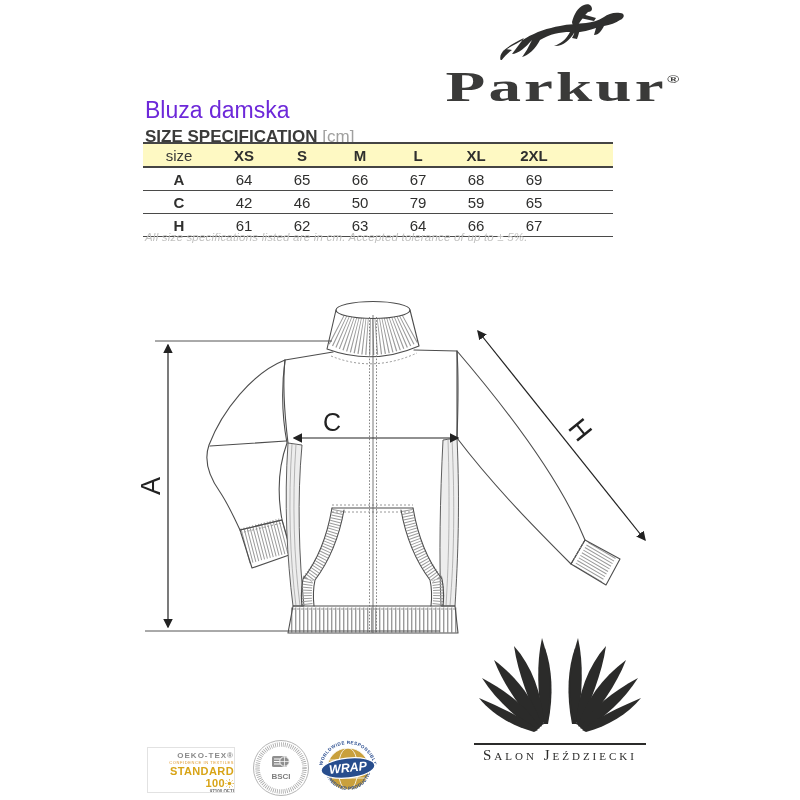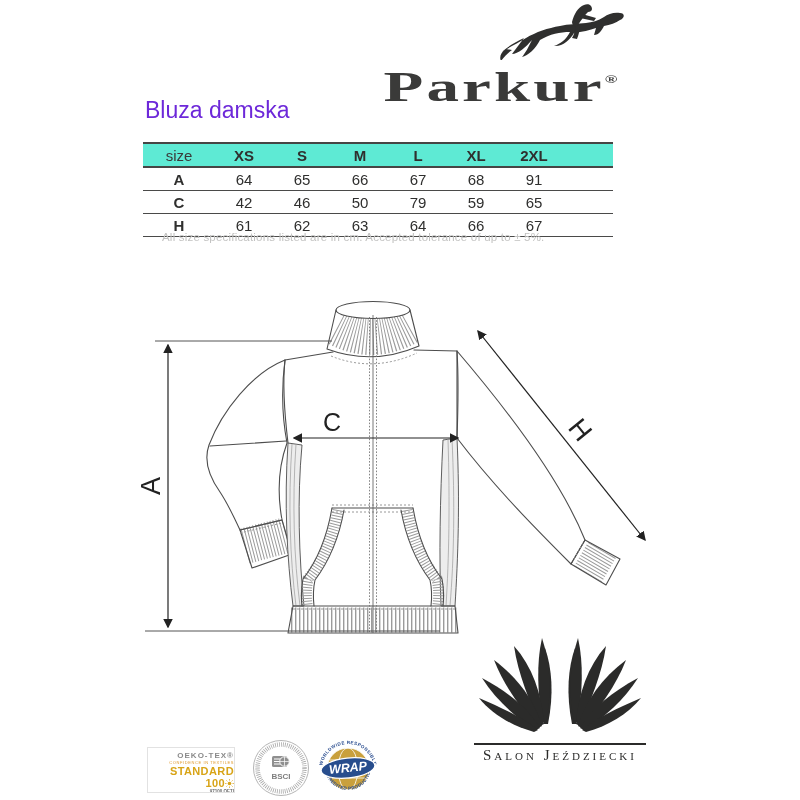--- a/index.html
+++ b/index.html
@@ -1,44 +1,44 @@
 <!DOCTYPE html>
 <html><head>
 <meta charset="utf-8">
 <style>
   html,body{margin:0;padding:0;background:#fff;}
   #page{position:relative;width:800px;height:800px;background:#fff;overflow:hidden;
         font-family:"Liberation Sans",sans-serif;color:#2f2f2e;}
 
   
-  .parkur{position:absolute;left:425px;top:2px;width:275px;}
+  .parkur{position:absolute;left:425px;top:2px;width:275px;text-align:center;}
   .parkur-horse{display:block;margin:0 auto;}
   .parkur-word{display:inline-block;font-family:"Liberation Serif",serif;font-weight:700;
                font-size:42px;line-height:38px;letter-spacing:2px;color:#3a3a39;
                transform:scaleX(1.55);transform-origin:50% 50%;white-space:nowrap;}
   .parkur-reg{font-size:11px;vertical-align:18px;letter-spacing:0;}
   .parkur-sub{margin-top:1px;font-size:13.5px;font-weight:500;color:#3a3a39;
               letter-spacing:14px;margin-right:-14px;white-space:nowrap;}
 
   
   .titleblock{position:absolute;left:145px;top:94px;}
   .title{font-size:23px;line-height:32px;color:#6d28d9;font-weight:400;}
   .specline{font-size:17px;font-weight:700;color:#3b3b3a;margin-top:1px;}
   .specunit{color:#a0a09f;font-weight:500;}
 
   
   table.sizes{position:absolute;left:143px;top:142px;width:470px;border-collapse:collapse;
               font-size:15px;color:#2f2f2e;}
   table.sizes th,table.sizes td{padding:0;text-align:center;height:22px;font-weight:700;}
-  table.sizes thead tr{background:#5eead4;border-top:2px solid #454544;border-bottom:2px solid #454544;}
+  table.sizes thead tr{background:#fef9c3;border-top:2px solid #454544;border-bottom:2px solid #454544;}
   table.sizes thead th.sizecell{font-weight:400;color:#3a3a39;}
   table.sizes tbody tr{border-bottom:1.6px solid #4a4a49;}
   table.sizes tbody td{font-weight:400;}
   table.sizes tbody td.rowlabel{font-weight:700;}
-  .tablenote{position:absolute;left:162px;top:231px;font-size:11.5px;
+  .tablenote{position:absolute;left:145px;top:231px;font-style:italic;font-size:11.5px;
              color:#c2c2c1;letter-spacing:.2px;}
 
   
   .oeko{position:absolute;left:147px;top:747px;width:86px;height:44px;border:1px solid #e2e2e2;
         text-align:right;overflow:hidden;}
   .oeko-brand{font-size:8px;font-weight:700;color:#8a8a8a;letter-spacing:1px;margin-top:3px;}
   .oeko-tag{font-size:4px;color:#e09a2d;letter-spacing:.6px;}
   .oeko-std{font-size:11px;font-weight:700;color:#d8a417;letter-spacing:.4px;}
   .oeko-code{font-size:4.5px;font-weight:700;color:#6b6b6b;}
   .oeko-bar{width:58%;height:2px;background:#d4d4d4;margin:1.5px auto 0;}
@@ -90,20 +90,21 @@
           C86,14 83,18 80,23 C78,26 74,24 74,20 Z"></path>
         <path d="M84,12 L98,16 L96,19 L82,16 Z"></path>
         <path d="M78,24 C77,29 76,33 74,36 L79,37 C81,32 82,27 82,23 Z"></path>
       </g>
     </svg>
     <div class="parkur-word"><span>Parkur</span><span class="parkur-reg">®</span></div>
   </div>
 
   <div class="titleblock">
     <div class="title">Bluza damska</div>
+    <div class="specline"><span>SIZE SPECIFICATION</span> <span class="specunit">[cm]</span></div>
   </div>
 
   <table class="sizes">
     <colgroup>
         <col style="width:72px">
         <col style="width:58px">
         <col style="width:58px">
       <col style="width:58px">
         <col style="width:58px">
         <col style="width:58px">
@@ -123,21 +124,21 @@
       </tr>
     </thead>
     <tbody>
       <tr>
         <td class="rowlabel">A</td>
         <td>64</td>
         <td>65</td>
         <td>66</td>
         <td>67</td>
         <td>68</td>
-        <td>91</td>
+        <td>69</td>
         <td></td>
       </tr>
       <tr>
         <td class="rowlabel">C</td>
         <td>42</td>
         <td>46</td>
         <td>50</td>
         <td>79</td>
         <td>59</td>
         <td>65</td>

